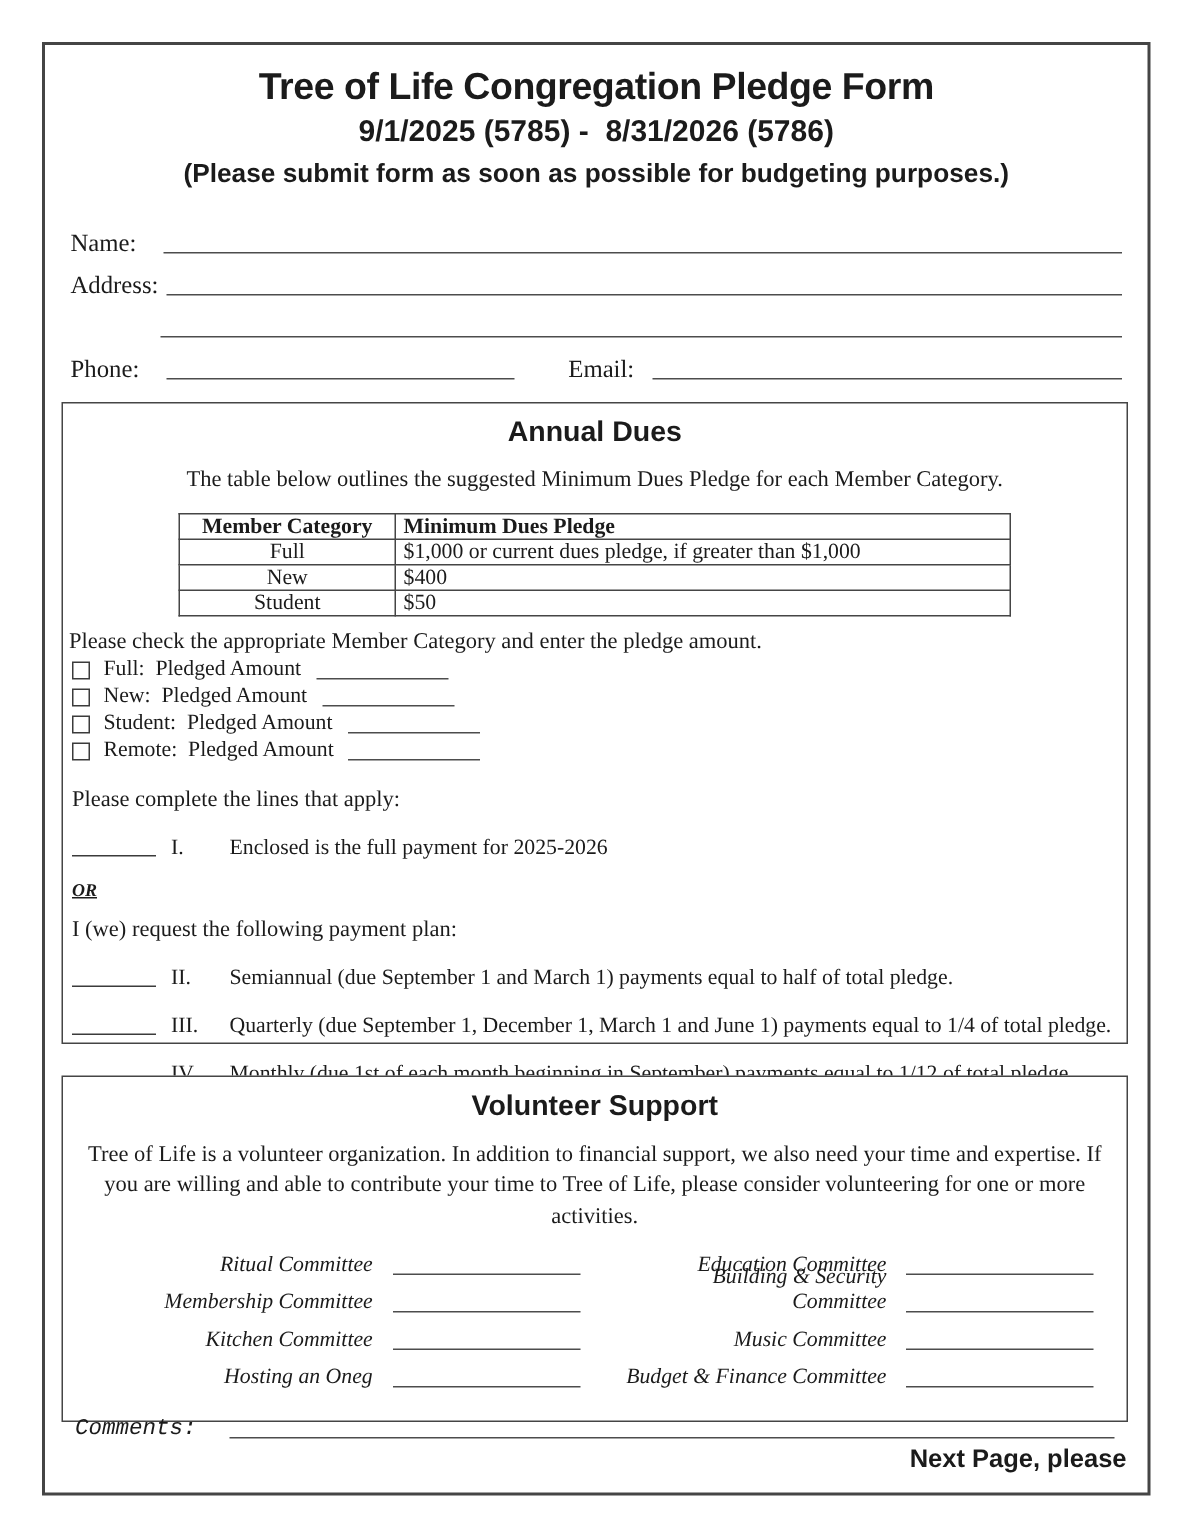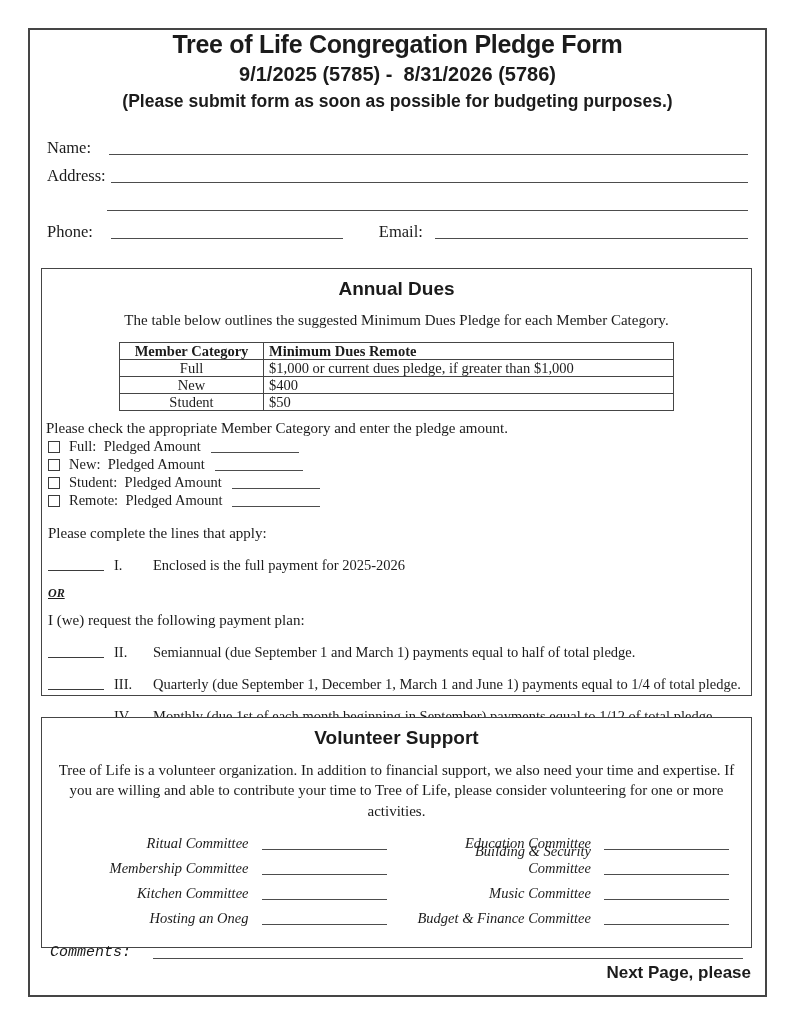--- a/index.html
+++ b/index.html
@@ -6,21 +6,21 @@
   html,body { background:#ffffff; }
   .page {
     position:relative; width:791px; height:1024px; background:#ffffff;
     font-family:"Liberation Serif", serif; color:#1b1b1b; overflow:hidden;
   }
   .outer-border {
     position:absolute; left:28px; top:28px; width:739px; height:969px;
     border:2px solid #454545; background:#fff;
   }
   
-  .form-header { text-align:center; font-family:"Liberation Sans", sans-serif; }
+  .form-header { text-align:center; padding-top:14px; font-family:"Liberation Sans", sans-serif; }
   .form-title   { font-size:25px; font-weight:bold; letter-spacing:-0.3px; }
   .form-dates   { font-size:20px; font-weight:bold; margin-top:4px; white-space:pre; }
   .form-note    { font-size:17.5px; font-weight:bold; margin-top:5px; }
   
   .contact { margin:18px 17px 0 17px; font-size:16.5px; }
   .c-row { display:flex; align-items:flex-end; height:28px; }
   .c-label { flex:0 0 auto; }
   .fill-line { display:inline-block; border-bottom:1.6px solid #4d4d4d; height:100%; }
   .c-row .fill-line { flex:1 1 auto; margin-bottom:3px; height:0; }
   .name-gap  { width:18px; flex:0 0 auto; }
@@ -116,21 +116,21 @@
     </div>
 
     <div class="section-box dues-box">
       <div class="section-title">Annual Dues</div>
       <div class="dues-intro">The table below outlines the suggested Minimum Dues Pledge for each Member Category.</div>
 
       <table class="dues-table">
         <tbody>
             <tr>
           <th class="col-cat">Member Category</th>
-          <th class="col-pledge">Minimum Dues Remote</th>
+          <th class="col-pledge">Minimum Dues Pledge</th>
         </tr>
         <tr>
           <td class="col-cat">Full</td>
           <td class="col-pledge">$1,000 or current dues pledge, if greater than $1,000</td>
         </tr>
         <tr>
           <td class="col-cat">New</td>
           <td class="col-pledge">$400</td>
         </tr>
         <tr>

